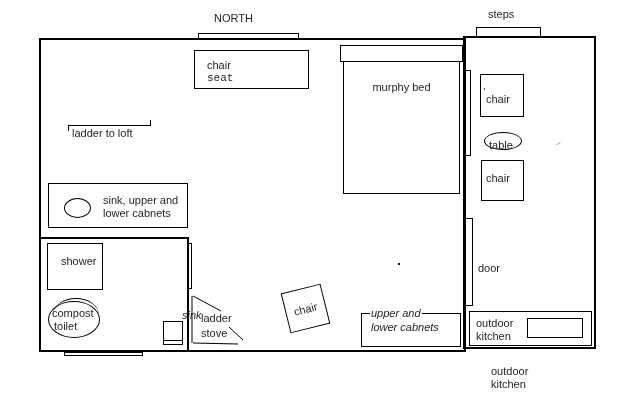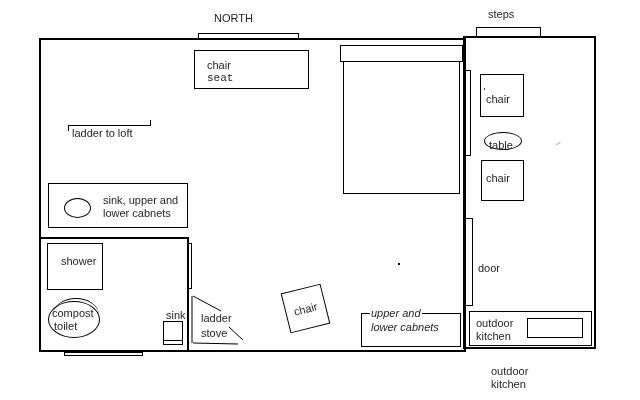--- a/index.html
+++ b/index.html
@@ -60,21 +60,21 @@
   .t-ladder{left:72px;top:127px;}
   .t-chairne{left:486px;top:93px;}
   .t-table{left:489px;top:139px;}
   .t-chairse{left:486px;top:172px;}
   .t-door{left:478px;top:262px;}
   .t-cabtop1{left:103px;top:194px;}
   .t-cabtop2{left:103px;top:207px;}
   .t-shower{left:61px;top:255px;}
   .t-compost{left:52px;top:307px;}
   .t-toilet{left:54px;top:320px;}
-  .t-ksink{left:166px;top:309px;}
+  .t-ksink{left:182px;top:309px;font-style:italic;}
   .t-propane{left:201px;top:312px;}
   .t-stove{left:201px;top:327px;text-align:center;}
   .t-chairmid{font-size:11px;color:#1f1f1f;}
   .t-cabs1{left:370px;top:307px;}
   .t-cabs2{left:370px;top:321px;}
   .t-ok1{left:476px;top:317px;}
   .t-ok2{left:476px;top:330px;}
   .t-okb1{left:491px;top:365px;}
   .t-okb2{left:491px;top:378px;}
 
@@ -135,20 +135,21 @@
   </svg>
 
   <div class="dot mark-room"></div>
   <div class="dot mark-chair"></div>
   <div class="dot mark-porch"></div>
 
   <div class="lbl t-north">NORTH</div>
   <div class="lbl t-steps">steps</div>
   <div class="lbl t-love">chair</div>
   <div class="lbl t-seat">seat</div>
+  <div class="lbl t-bed">murphy bed</div>
   <div class="lbl t-ladder">ladder to loft</div>
   <div class="lbl t-chairne">chair</div>
   <div class="lbl t-table">table</div>
   <div class="lbl t-chairse">chair</div>
   <div class="lbl t-door">door</div>
   <div class="lbl t-cabtop1">sink, upper and</div>
   <div class="lbl t-cabtop2">lower cabnets</div>
   <div class="lbl t-shower">shower</div>
   <div class="lbl t-compost">compost</div>
   <div class="lbl t-toilet">toilet</div>

